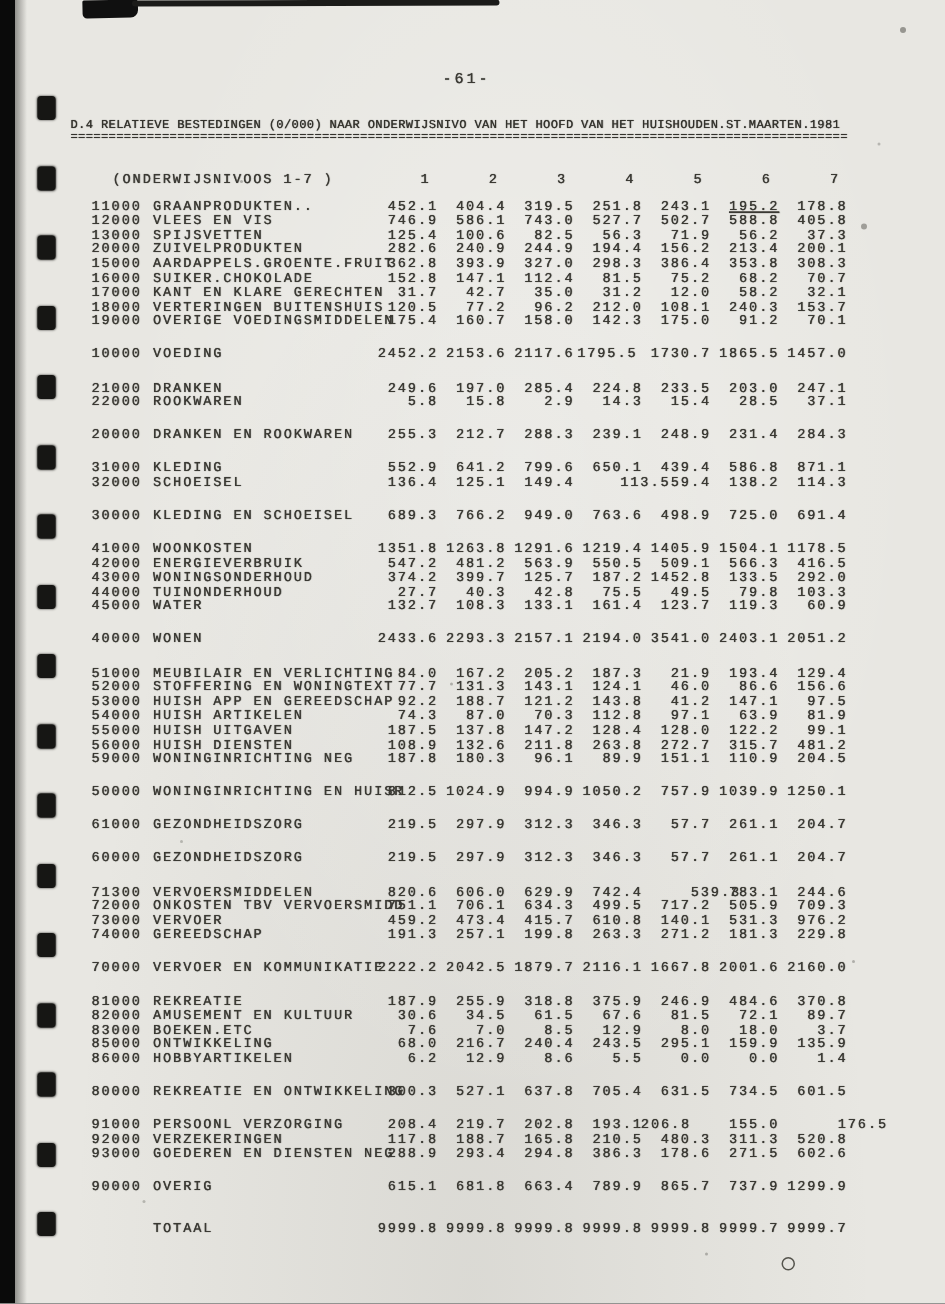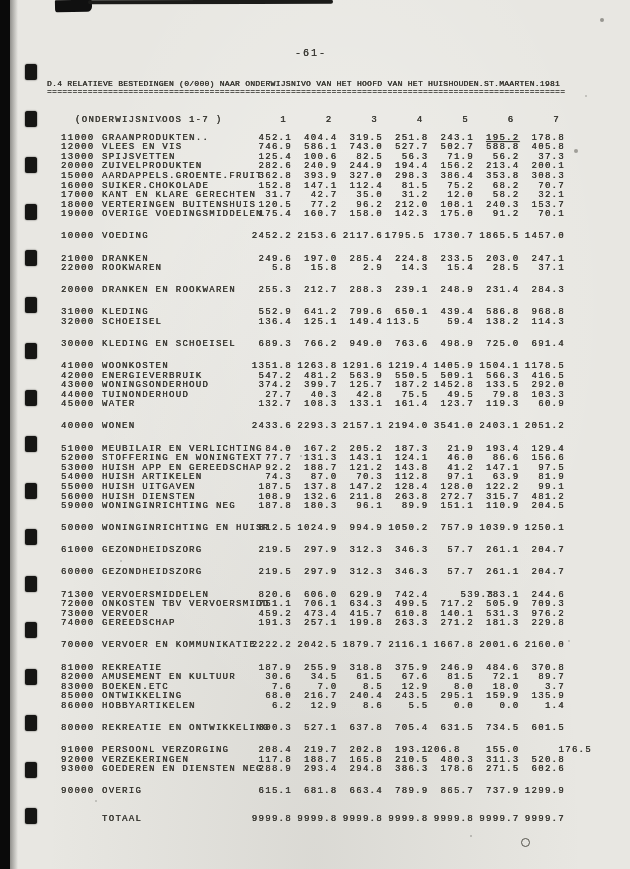--- a/index.html
+++ b/index.html
@@ -243,29 +243,29 @@
       </div>
       <div class="trow mt-section">
         <span class="code">31000</span>
         <span class="lbl">KLEDING</span>
         <span class="val" style="left: 232px;">552.9</span>
         <span class="val" style="left: 277.5px;">641.2</span>
         <span class="val" style="left: 323px;">799.6</span>
         <span class="val" style="left: 368.5px;">650.1</span>
         <span class="val" style="left: 414px;">439.4</span>
         <span class="val" style="left: 459.5px;">586.8</span>
-        <span class="val" style="left: 505px;">968.8</span>
+        <span class="val" style="left: 505px;">871.1</span>
       </div>
       <div class="trow">
         <span class="code">32000</span>
         <span class="lbl">SCHOEISEL</span>
         <span class="val" style="left: 232px;">136.4</span>
         <span class="val" style="left: 277.5px;">125.1</span>
         <span class="val" style="left: 323px;">149.4</span>
-        <span class="val" style="left: 360px;">113.5</span>
+        <span class="val" style="left: 387px;">113.5</span>
         <span class="val" style="left: 414px;">59.4</span>
         <span class="val" style="left: 459.5px;">138.2</span>
         <span class="val" style="left: 505px;">114.3</span>
       </div>
       <div class="trow mt-total">
         <span class="code">30000</span>
         <span class="lbl">KLEDING EN SCHOEISEL</span>
         <span class="val" style="left: 232px;">689.3</span>
         <span class="val" style="left: 277.5px;">766.2</span>
         <span class="val" style="left: 323px;">949.0</span>

